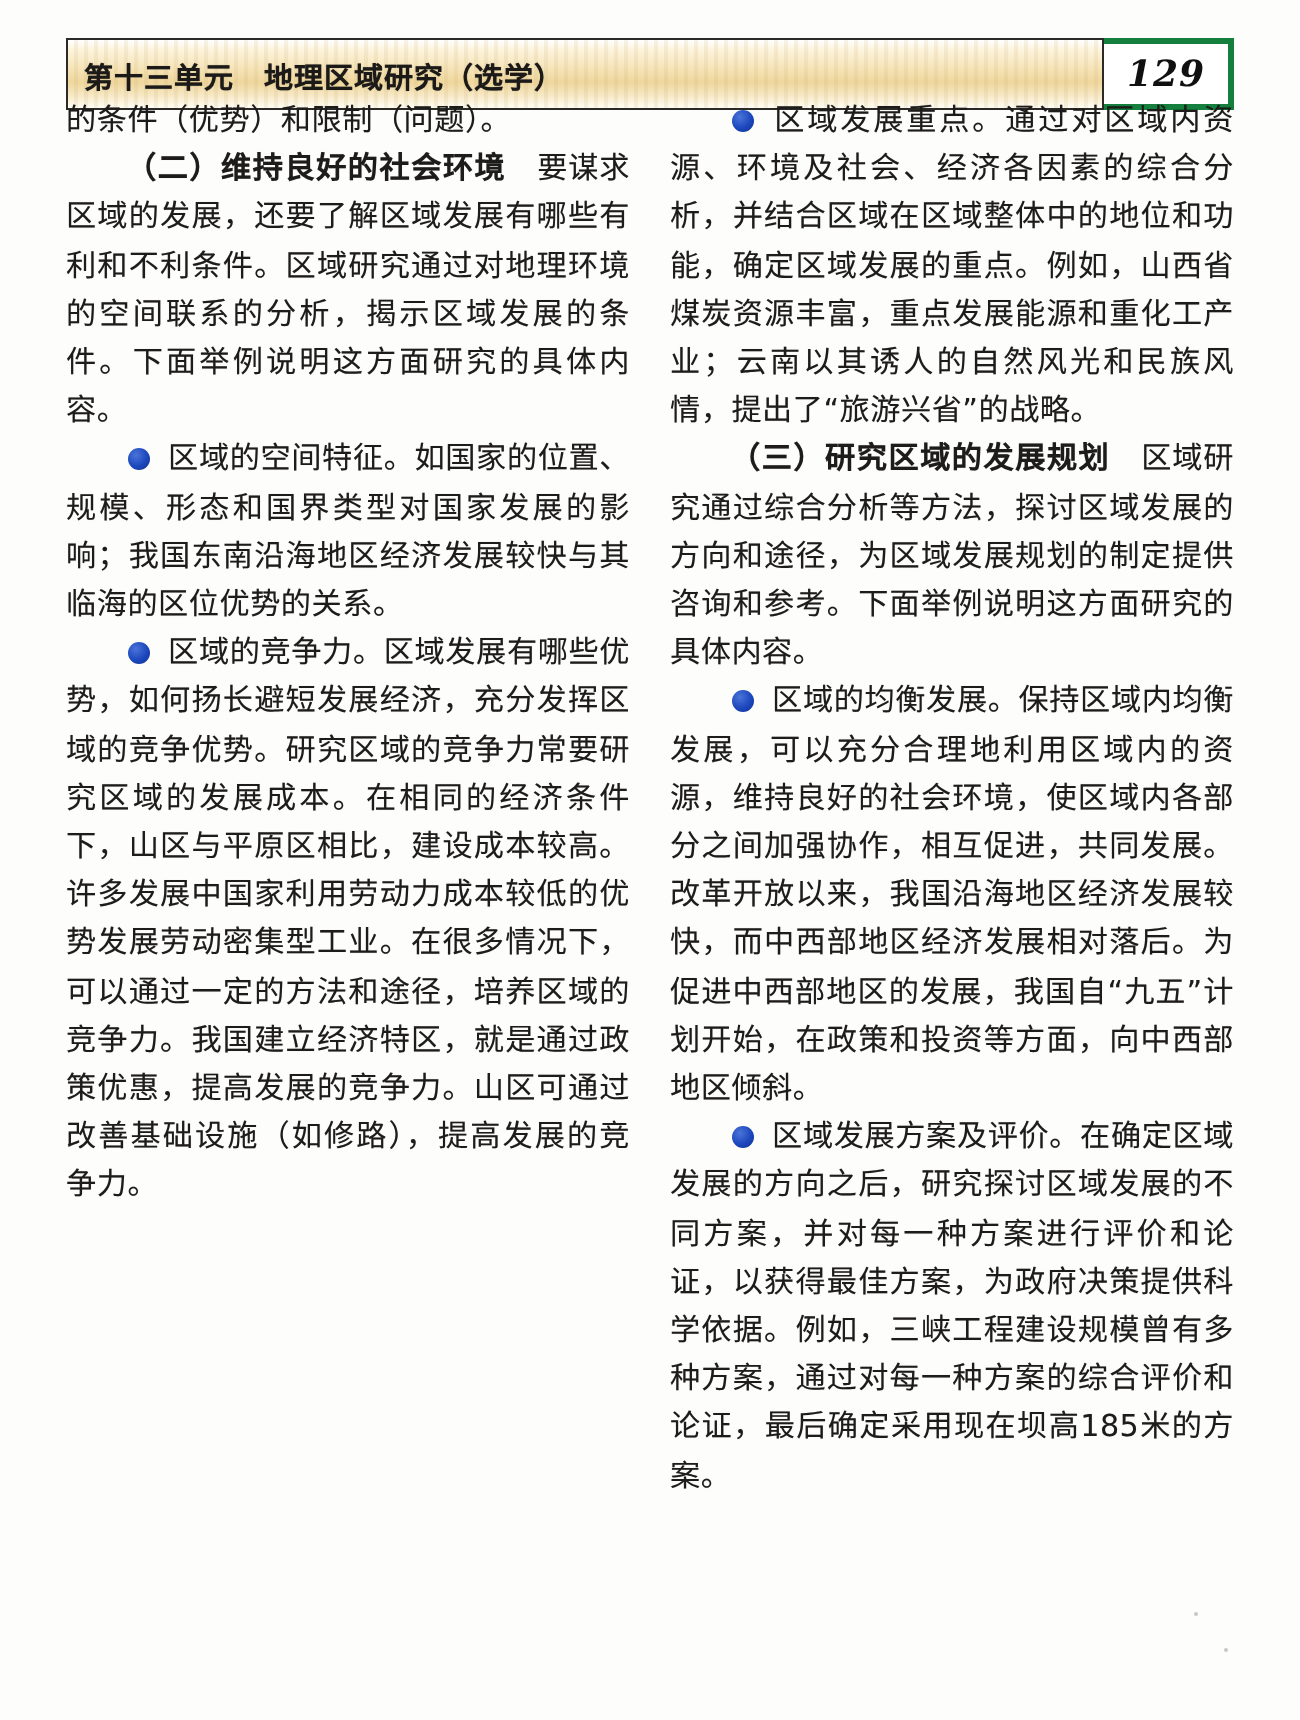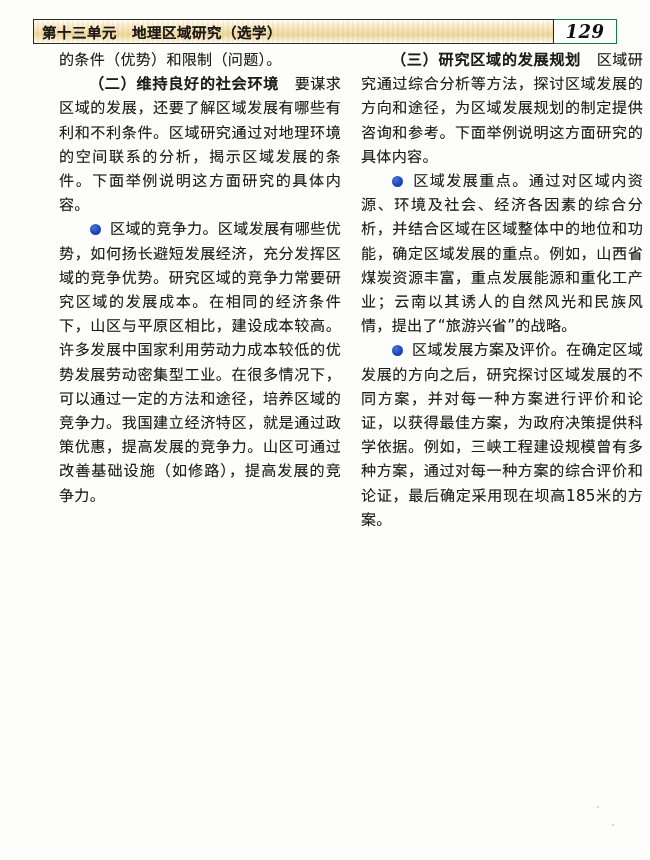--- a/index.html
+++ b/index.html
@@ -22,21 +22,21 @@
     inset: 0;
     background: #fdfdfb;
   }
 
   
   .header {
     position: absolute;
     left: 33px;
     top: 19px;
     width: 584px;
-    height: 25px;
+    height: 36px;
     display: flex;
     align-items: stretch;
     justify-content: center;
   }
   .header-bar {
     flex: 1 1 auto;
     border: 1px solid #2c2a27;
     background: linear-gradient(180deg,
       #ffffff 0%,
       #fdf4dd 14%,
@@ -68,21 +68,21 @@
     font-size: 14.5px;
     font-weight: bold;
     color: #1b1a18;
     letter-spacing: 0.5px;
     padding-left: 8px;
     white-space: nowrap;
     text-shadow: 0 0 0.4px rgba(0,0,0,0.5);
   }
   .page-num-box {
     flex: 0 0 62px;
-    border: 1px solid #15803d;
+    border: 3px solid #15803d;
     border-left: 1px solid #2c2a27;
     background: #ffffff;
     display: flex;
     align-items: center;
     justify-content: center;
     margin-left: -1px;
   }
   .page-num {
     font-family: "DejaVu Serif", "Liberation Serif", serif;
     font-style: italic;
@@ -94,21 +94,20 @@
 
   
   .columns {
     position: absolute;
     left: 33px;
     top: 48px;
     width: 584px;
     height: 800px;
     display: flex;
     gap: 20px;
-    margin-left: 26px;
   }
   .col {
     width: 282px;
     display: block;
   }
 
   .para {
     font-family: "DejaVu Sans", "Liberation Sans", sans-serif;
     font-size: 15.1px;
     line-height: 24.2px;
@@ -168,39 +167,45 @@
     <div class="col">
 
       <p class="para">的条件（优势）和限制（问题）。</p>
 
 
 
       <p class="para indent">
         <span class="sec-head">（二）维持良好的社会环境</span><span>　要谋求区域的发展，还要了解区域发展有哪些有利和不利条件。区域研究通过对地理环境的空间联系的分析，揭示区域发展的条件。下面举例说明这方面研究的具体内容。</span>
       </p>
 
+      <p class="para bullet-para">
+        <span class="bullet"></span><span>区域的空间特征。如国家的位置、规模、形态和国界类型对国家发展的影响；我国东南沿海地区经济发展较快与其临海的区位优势的关系。</span>
+      </p>
 
 
       <p class="para bullet-para">
         <span class="bullet"></span><span>区域的竞争力。区域发展有哪些优势，如何扬长避短发展经济，充分发挥区域的竞争优势。研究区域的竞争力常要研究区域的发展成本。在相同的经济条件下，山区与平原区相比，建设成本较高。许多发展中国家利用劳动力成本较低的优势发展劳动密集型工业。在很多情况下，可以通过一定的方法和途径，培养区域的竞争力。我国建立经济特区，就是通过政策优惠，提高发展的竞争力。山区可通过改善基础设施（如修路），提高发展的竞争力。</span>
       </p>
 
     </div>
 
     <div class="col">
 
+
+      <p class="para bullet-para">
+        <span class="bullet"></span><span>区域发展重点。通过对区域内资源、环境及社会、经济各因素的综合分析，并结合区域在区域整体中的地位和功能，确定区域发展的重点。例如，山西省煤炭资源丰富，重点发展能源和重化工产业；云南以其诱人的自然风光和民族风情，提出了“旅游兴省”的战略。</span>
+      </p>
 
       <p class="para indent">
         <span class="sec-head">（三）研究区域的发展规划</span><span>　区域研究通过综合分析等方法，探讨区域发展的方向和途径，为区域发展规划的制定提供咨询和参考。下面举例说明这方面研究的具体内容。</span>
       </p>
 
       <p class="para bullet-para">
-        <span class="bullet"></span><span>区域发展重点。通过对区域内资源、环境及社会、经济各因素的综合分析，并结合区域在区域整体中的地位和功能，确定区域发展的重点。例如，山西省煤炭资源丰富，重点发展能源和重化工产业；云南以其诱人的自然风光和民族风情，提出了“旅游兴省”的战略。</span>
-      </p>
-
+        <span class="bullet"></span><span>区域的均衡发展。保持区域内均衡发展，可以充分合理地利用区域内的资源，维持良好的社会环境，使区域内各部分之间加强协作，相互促进，共同发展。改革开放以来，我国沿海地区经济发展较快，而中西部地区经济发展相对落后。为促进中西部地区的发展，我国自“九五”计划开始，在政策和投资等方面，向中西部地区倾斜。</span>
+      </p>
 
 
       <p class="para bullet-para">
         <span class="bullet"></span><span>区域发展方案及评价。在确定区域发展的方向之后，研究探讨区域发展的不同方案，并对每一种方案进行评价和论证，以获得最佳方案，为政府决策提供科学依据。例如，三峡工程建设规模曾有多种方案，通过对每一种方案的综合评价和论证，最后确定采用现在坝高185米的方案。</span>
       </p>
 
     </div>
 
   </div>
 

